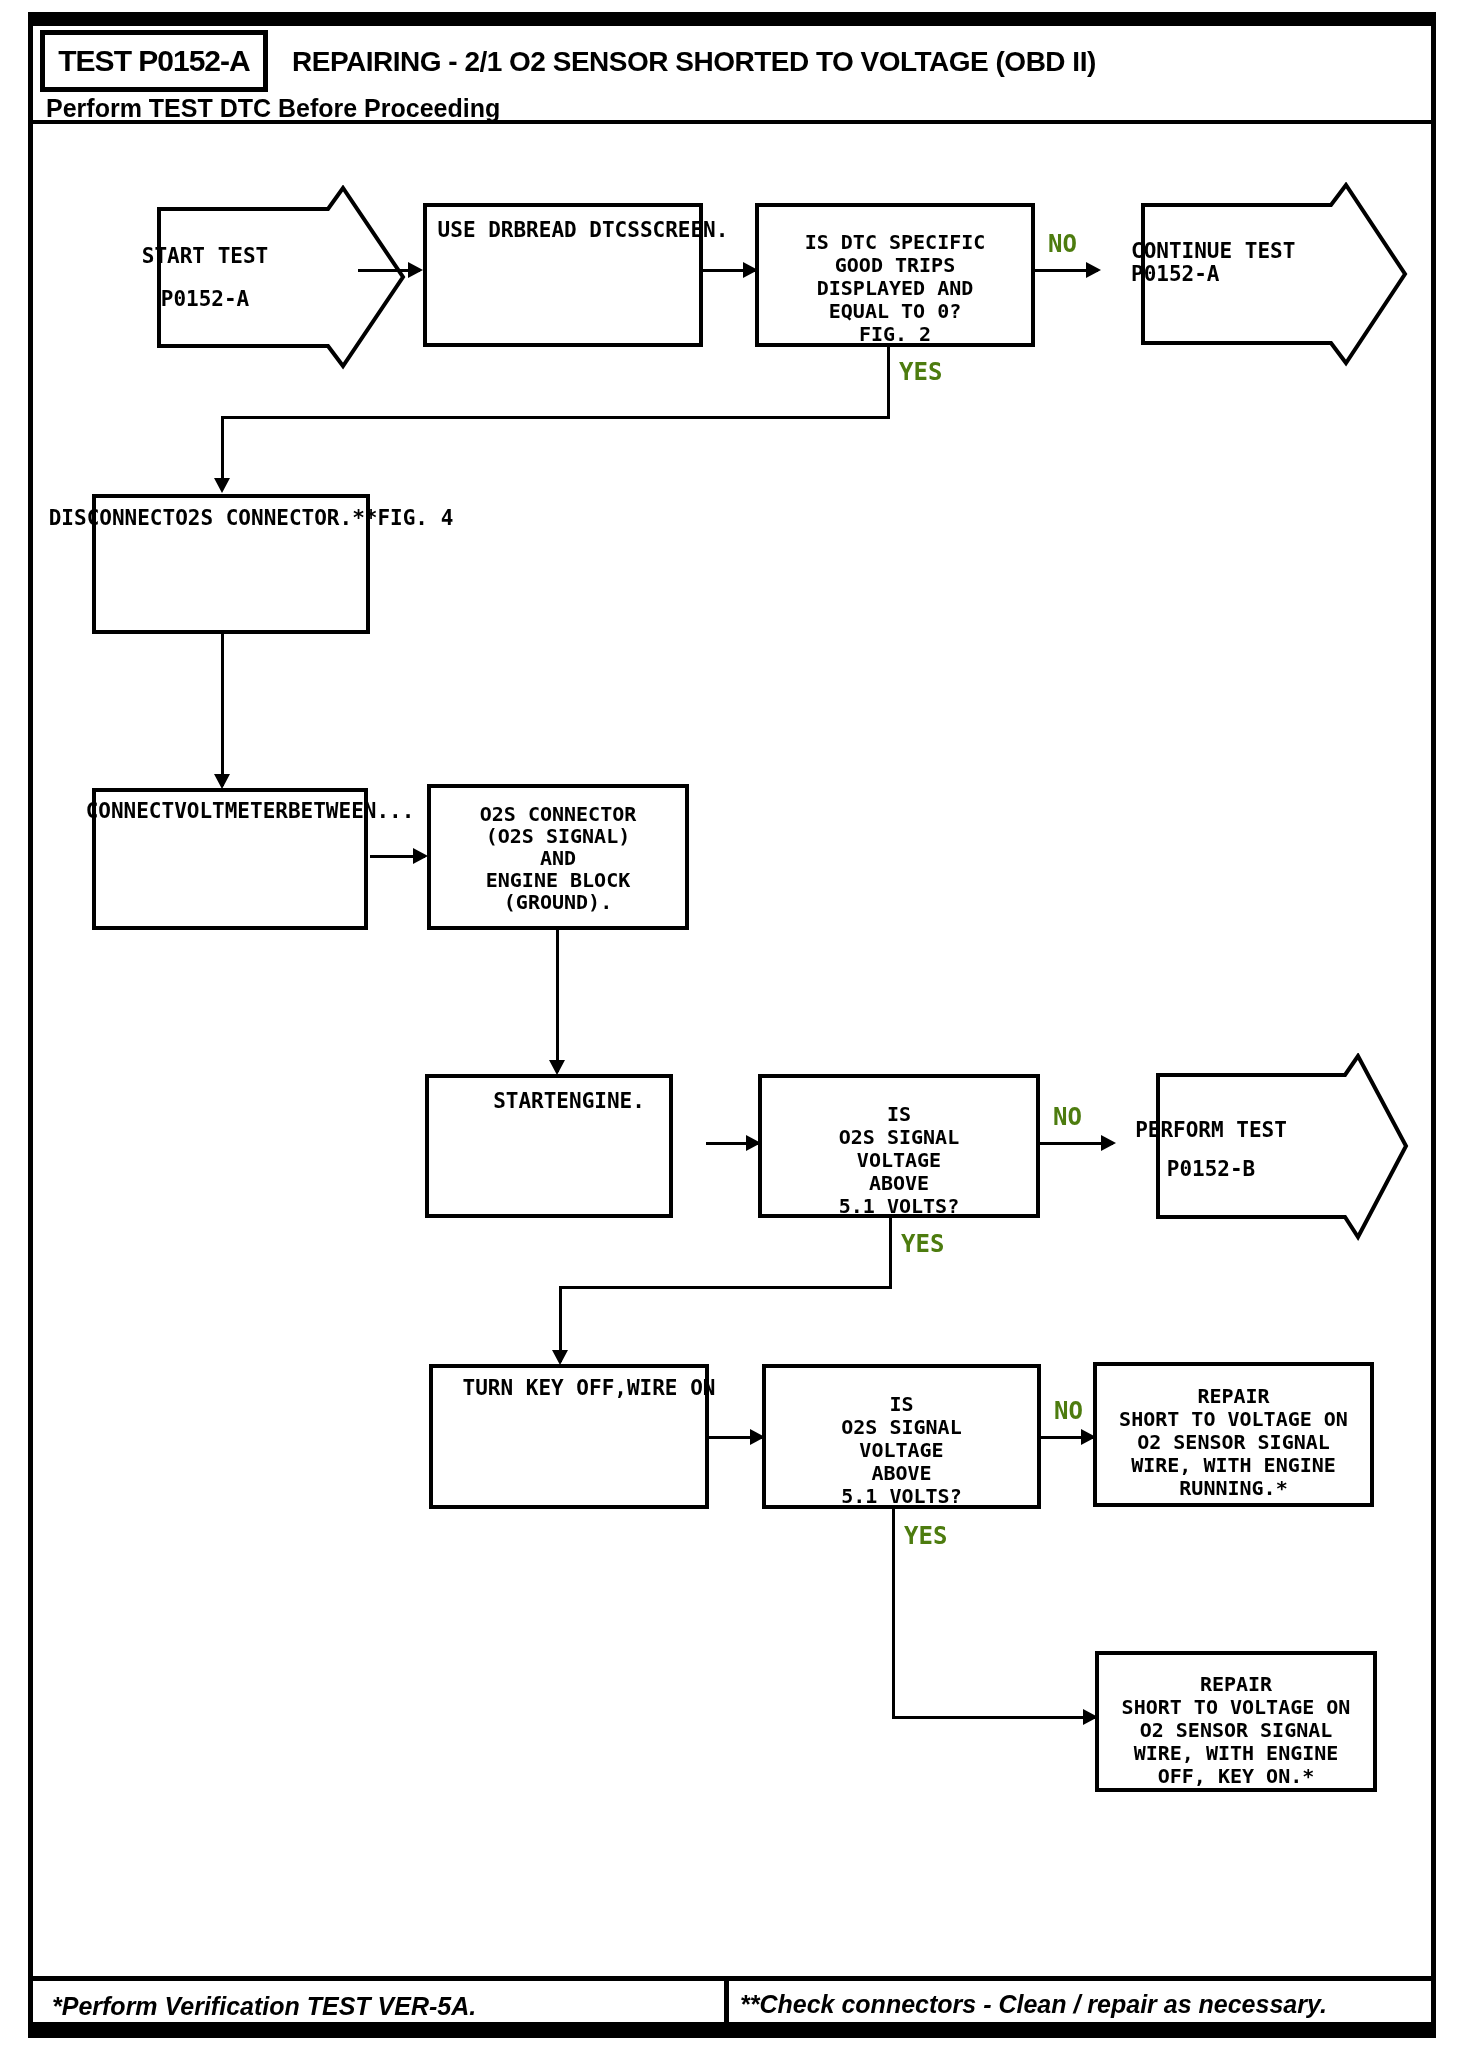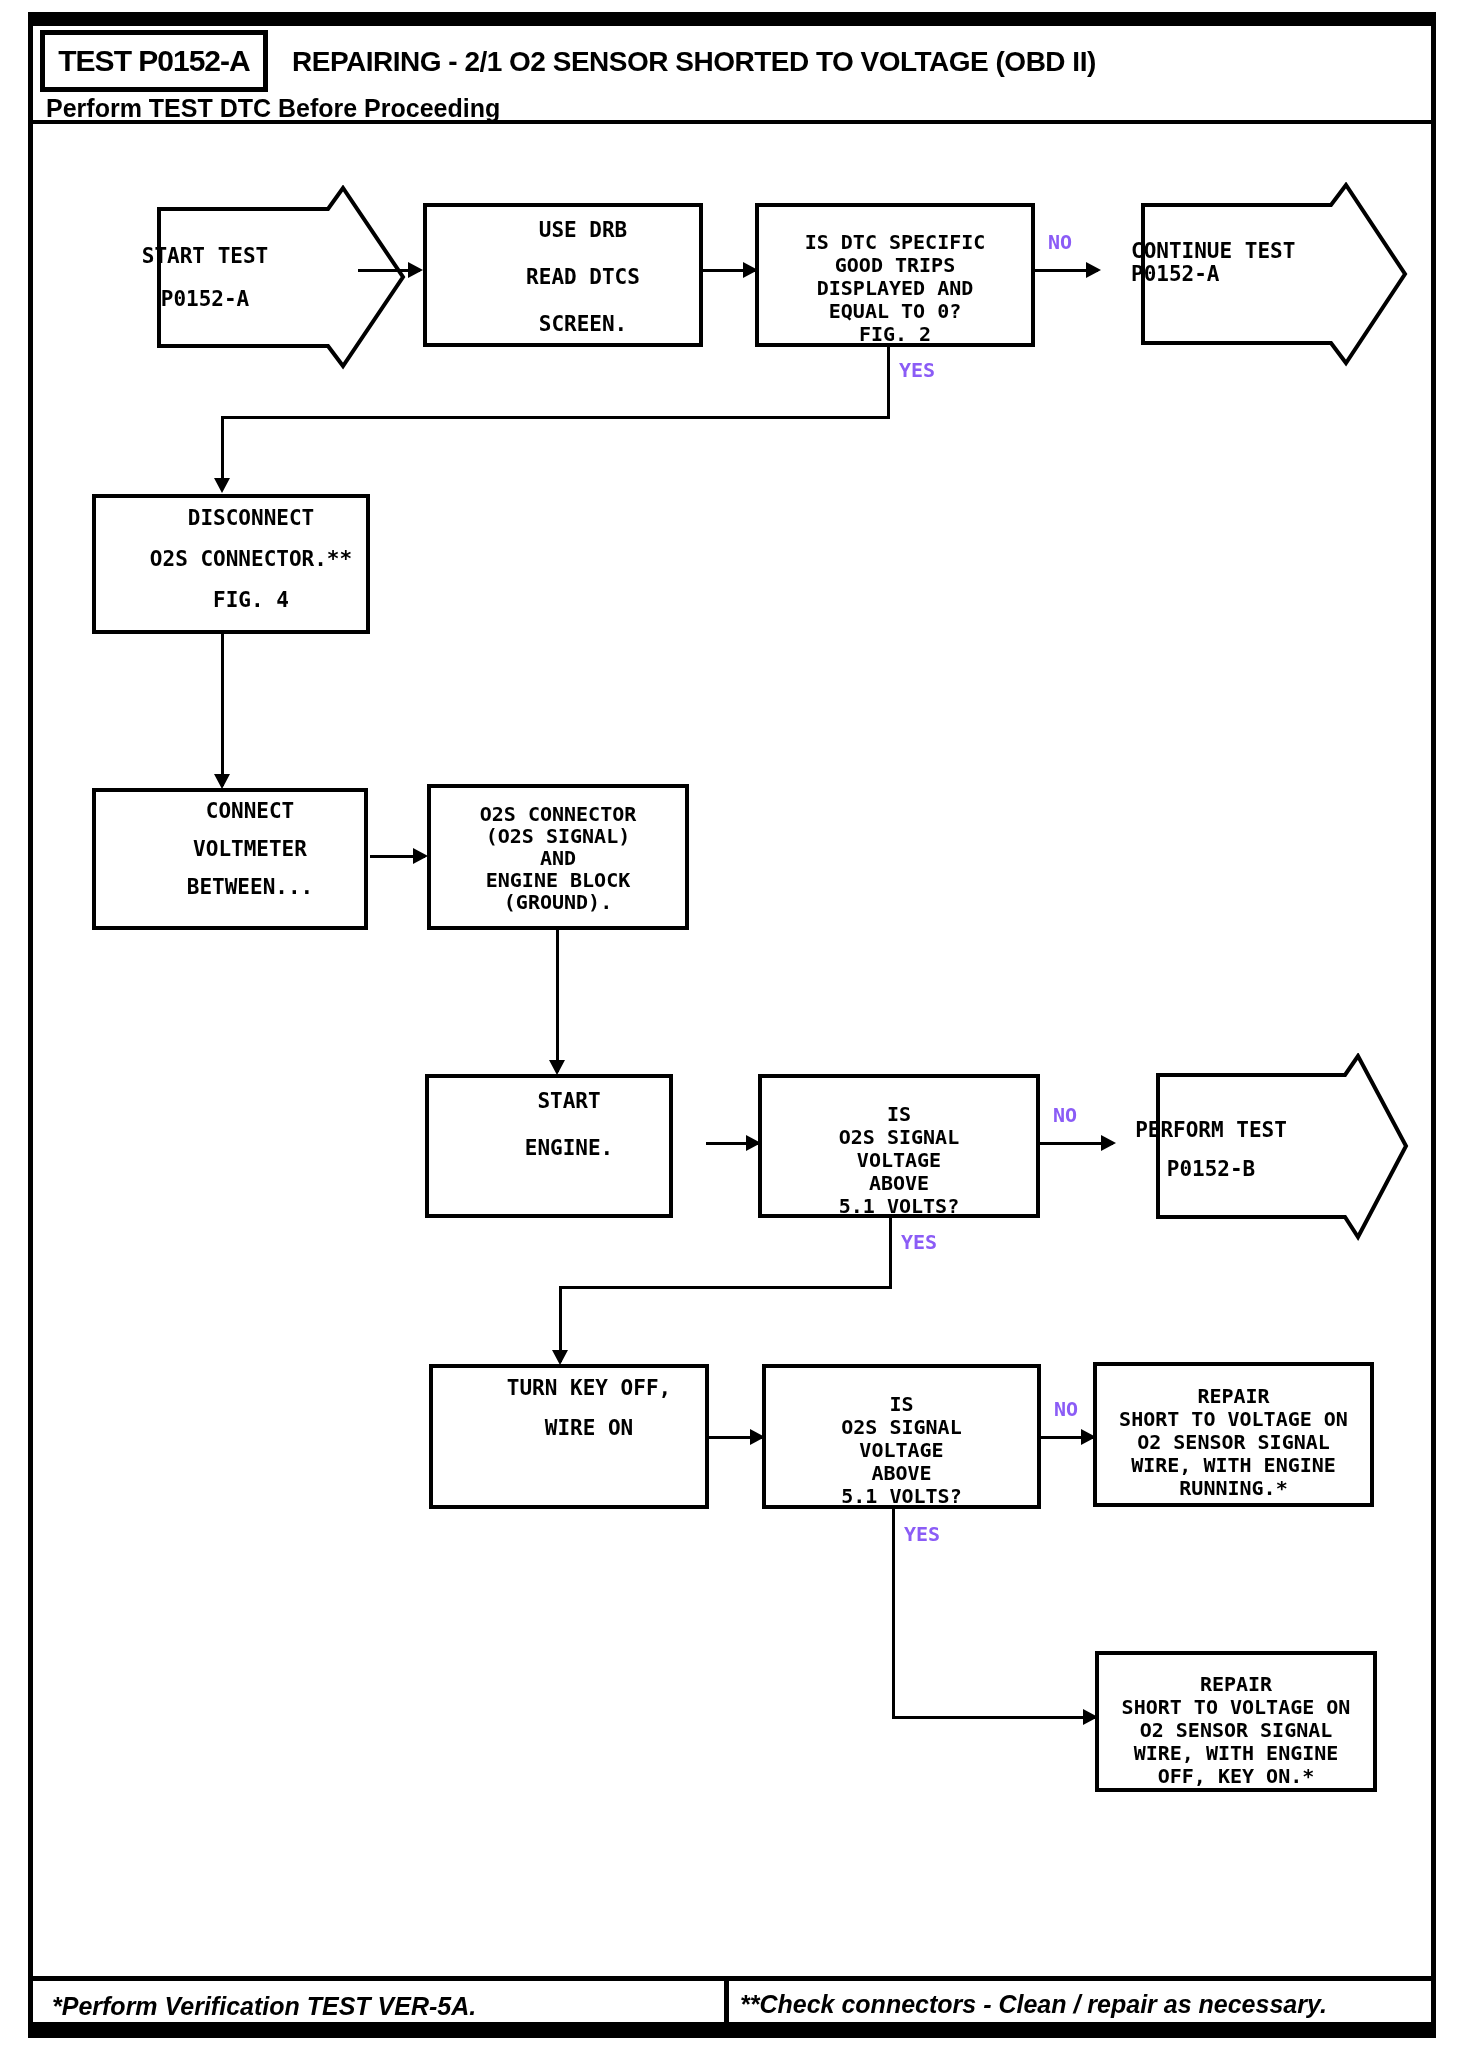--- a/index.html
+++ b/index.html
@@ -18,33 +18,33 @@
   .hdr-rule{position:absolute;left:28px;top:120px;width:1408px;height:4px;background:#000;}
 
   .ftr-rule{position:absolute;left:28px;top:1976px;width:1408px;height:5px;background:#000;}
   .ftr-div{position:absolute;left:724px;top:1976px;width:5px;height:62px;background:#000;}
   .ftr-note{position:absolute;font-family:"Liberation Sans",sans-serif;font-weight:bold;font-style:italic;
     font-size:25px;white-space:nowrap;}
 
   .pbox{position:absolute;box-sizing:border-box;border:4px solid #000;background:#fff;text-align:center;
     font-family:"DejaVu Sans Mono","Liberation Mono",monospace;font-weight:bold;color:#000;}
   .pbox span{display:block;white-space:nowrap;}
-  .sparse{display:flex;flex-direction:column;justify-content:flex-start;font-size:21px;padding-left:40px;}
+  .sparse{display:flex;flex-direction:row;justify-content:center;font-size:21px;padding-left:40px;}
   .dense{font-size:20px;line-height:23px;}
 
   .terminal{position:absolute;padding-left:45px;}
   .tlabel{position:absolute;font-family:"DejaVu Sans Mono","Liberation Mono",monospace;
     font-weight:bold;font-size:21px;color:#000;}
   .tlabel span{display:block;white-space:nowrap;}
 
   .hline{position:absolute;height:3px;background:#000;}
   .vline{position:absolute;width:3px;background:#000;}
   .ah-r{position:absolute;width:0;height:0;border-top:8px solid transparent;border-bottom:8px solid transparent;border-left:15px solid #000;}
   .ah-d{position:absolute;width:0;height:0;border-left:8px solid transparent;border-right:8px solid transparent;border-top:15px solid #000;}
-  .elabel{position:absolute;font-family:"DejaVu Sans Mono","Liberation Mono",monospace;font-weight:bold;font-size:20px;color:#8b5cf6;white-space:nowrap;}
+  .elabel{position:absolute;font-family:"DejaVu Sans Mono","Liberation Mono",monospace;font-weight:bold;font-size:24px;color:#4d7c0f;white-space:nowrap;}
 </style>
 </head>
 <body>
 
 <div id="page">
 
   <div class="page-frame"></div>
 
   <div class="hdr-idbox">
     <span>TEST P0152-A</span>

